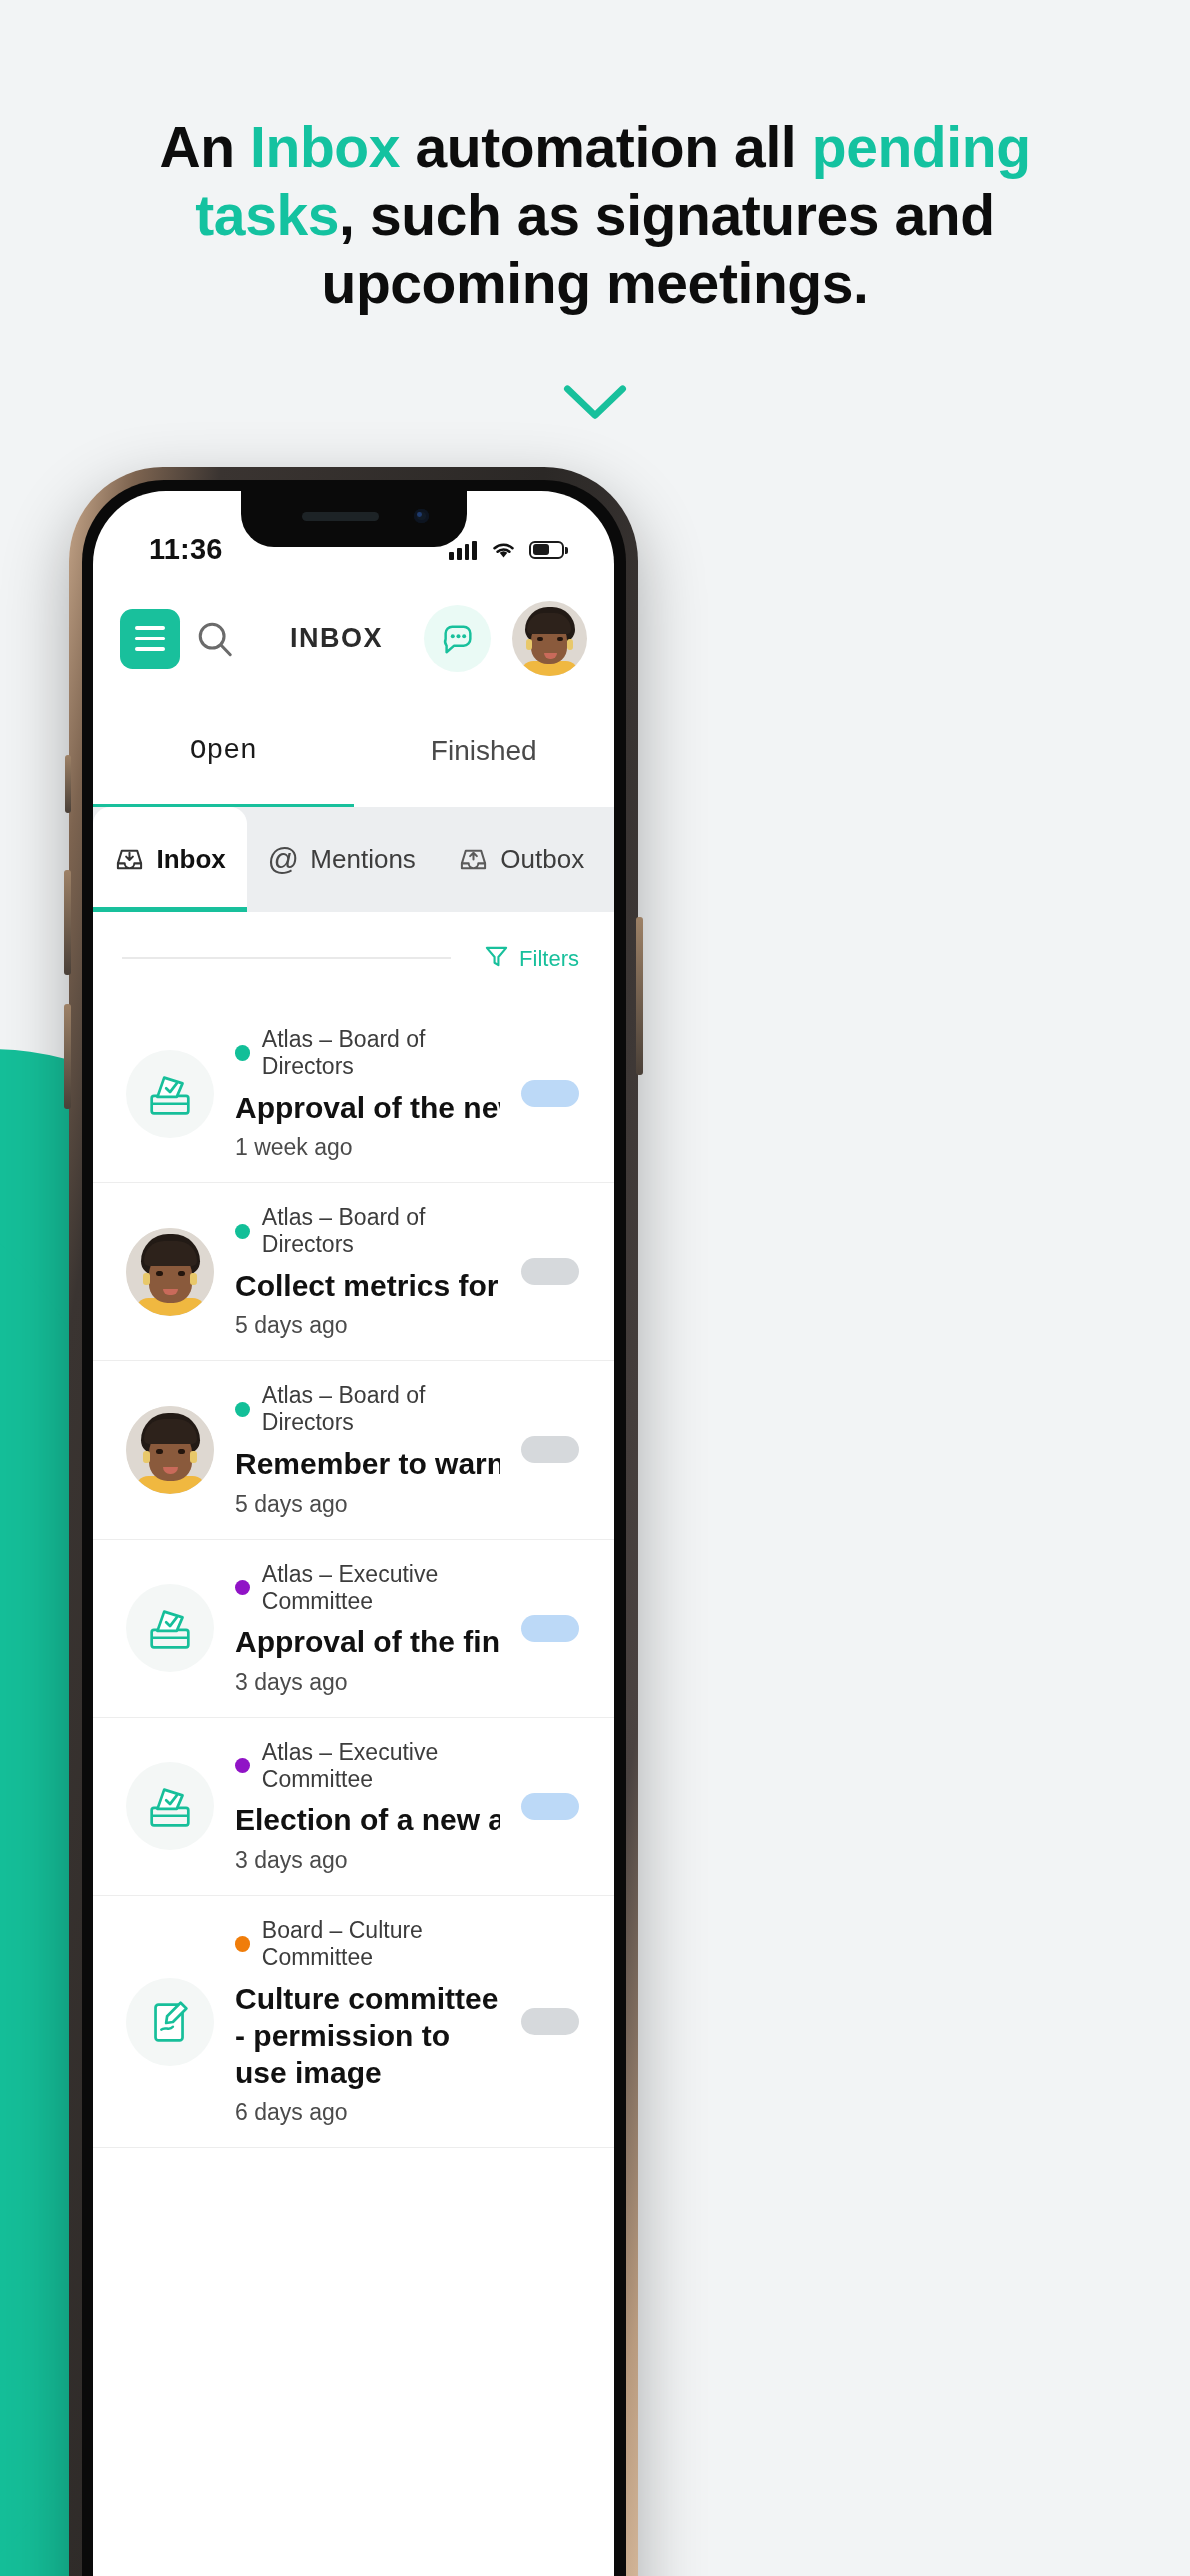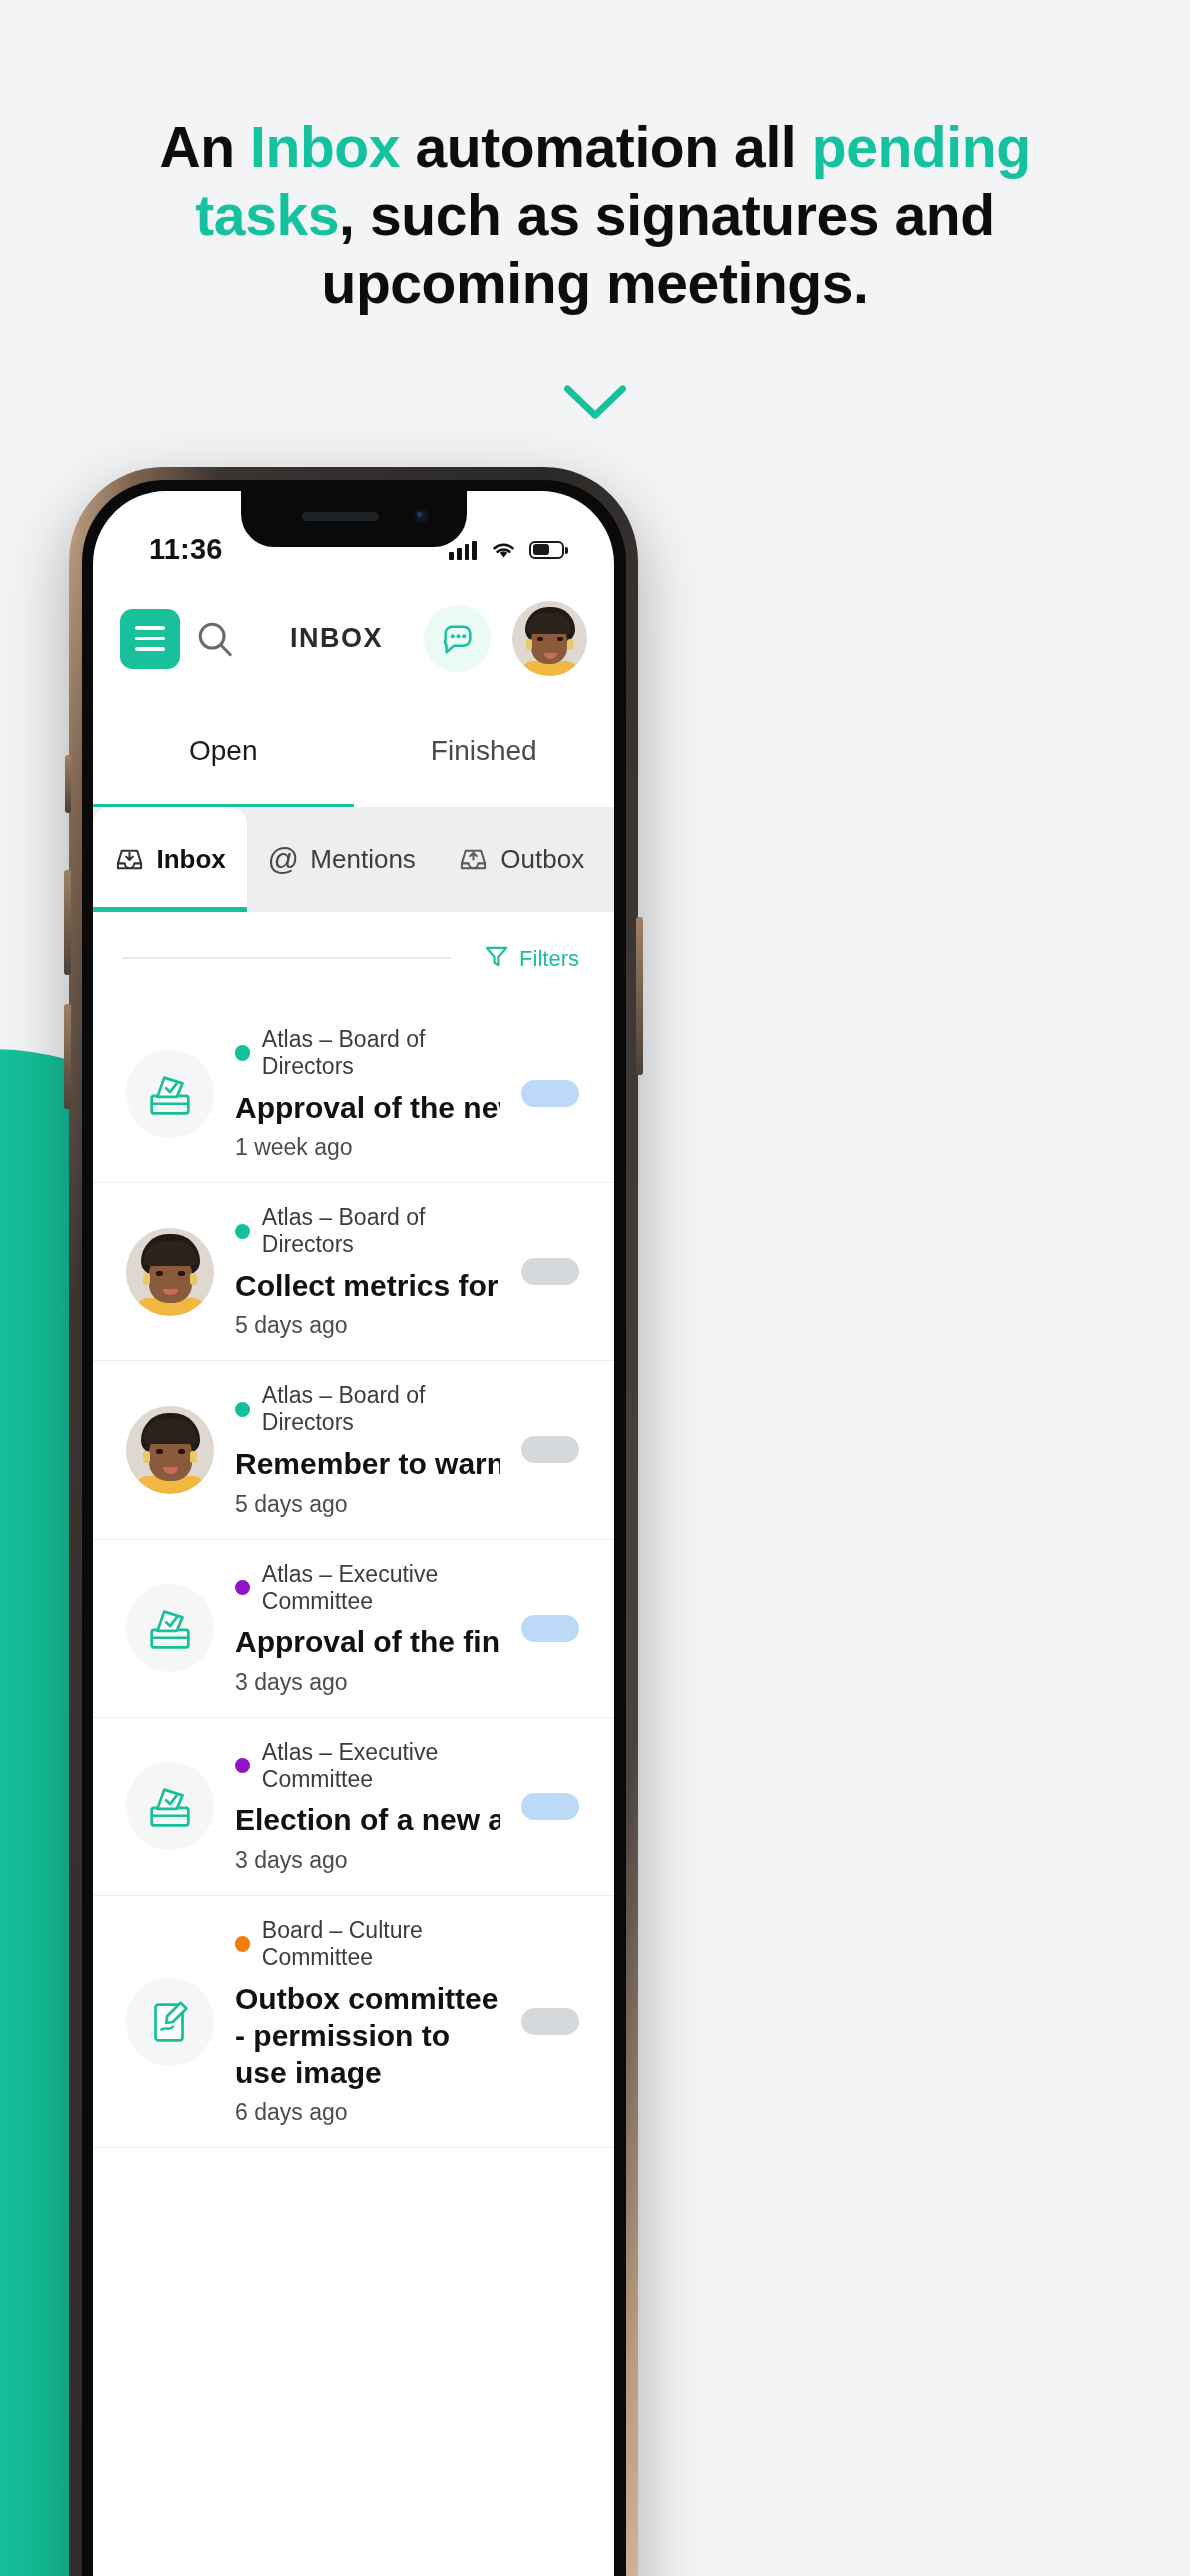--- a/index.html
+++ b/index.html
@@ -141,21 +141,21 @@
 
   
   .maintabs{
     position:absolute;left:0;top:203px;width:100%;height:113px;
     display:flex;background:#fff;z-index:20;border-bottom:1.9px solid #ececec;
   }
   .maintab{
     flex:1;display:flex;align-items:center;justify-content:center;
     font-size:28px;color:#4a4a4a;position:relative;
   }
-  .maintab.active{color:#1a1a1a;}
+  .maintab.active{color:#1a1a1a;font-family:Liberation Mono, monospace;}
   .maintab.active:after{
     content:"";position:absolute;left:0;right:0;bottom:-1.9px;height:4.8px;background:#18c09c;
   }
 
   
   .subtabs{
     position:absolute;left:0;top:316px;width:100%;height:105px;
     display:flex;align-items:stretch;background:#eceef0;z-index:20;
   }
   .subtab{
@@ -466,21 +466,21 @@
             <rect x="13" y="10" width="28" height="37" rx="3" stroke="#17bf9a" stroke-width="2.8" fill="#fff"></rect>
             <path d="M19 36 c4 -4 8 2 12 -3" stroke="#17bf9a" stroke-width="2.6" fill="none" stroke-linecap="round"></path>
             <path d="M39 8 l6 6 -14 14 -7 1 1 -7 Z" stroke="#17bf9a" stroke-width="2.8" fill="#fff" stroke-linejoin="round"></path>
           </svg>
         </div>
         <div class="row-body">
           <div class="row-group">
             <span class="dot" style="background:#f07d0a"></span>
             <span>Board – Culture Committee</span>
           </div>
-          <div class="row-title wrap">Outbox committee - permission to use image</div>
+          <div class="row-title wrap">Culture committee - permission to use image</div>
           <div class="row-time">6 days ago</div>
         </div>
         <div class="pill gray"></div>
       </div>
 
     </div>
   </div>
 </div>
 
 

